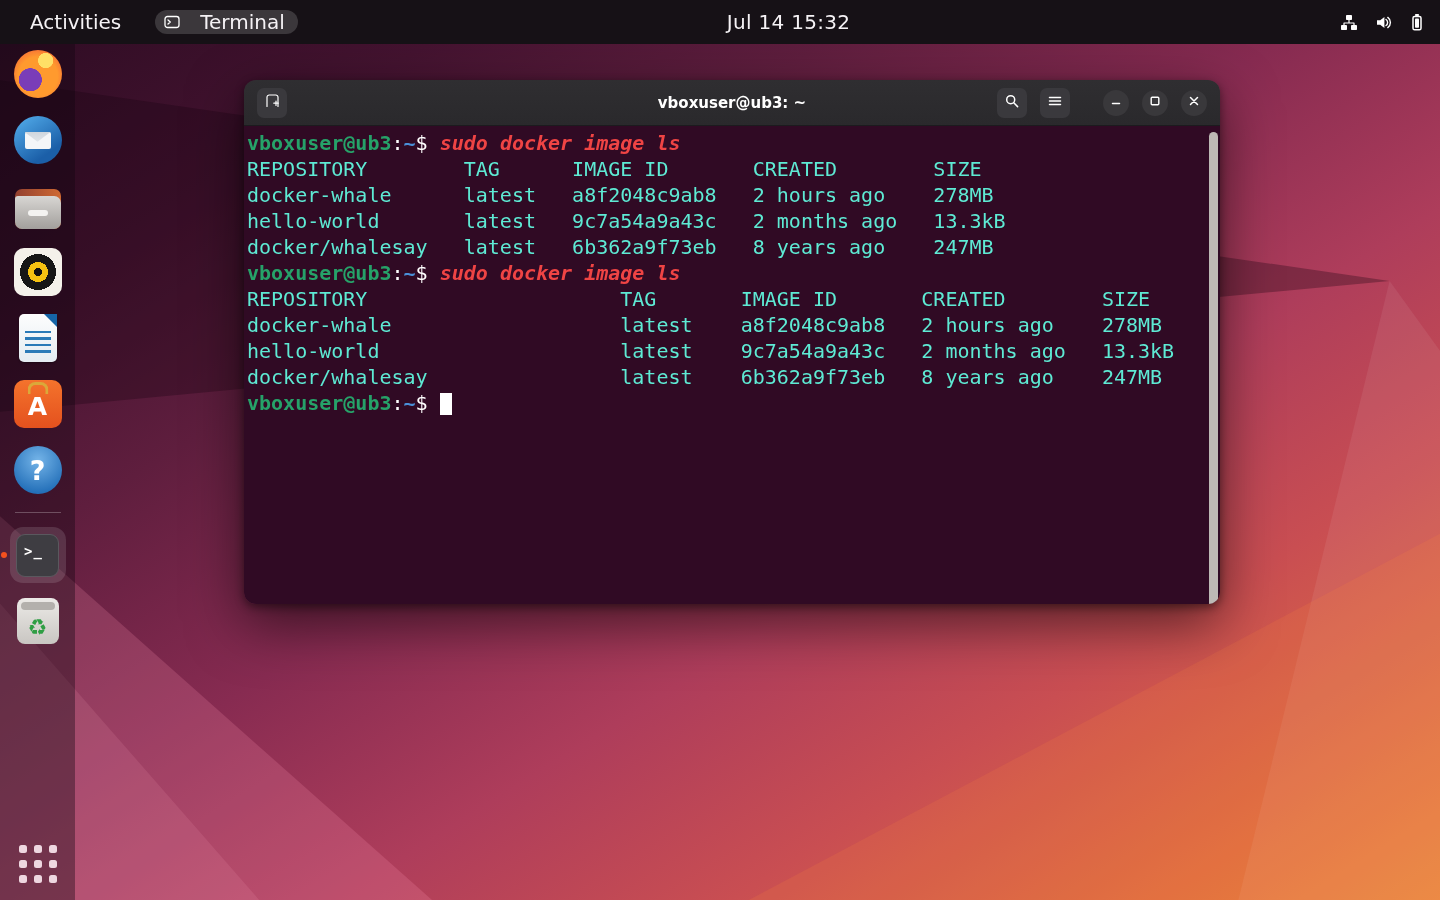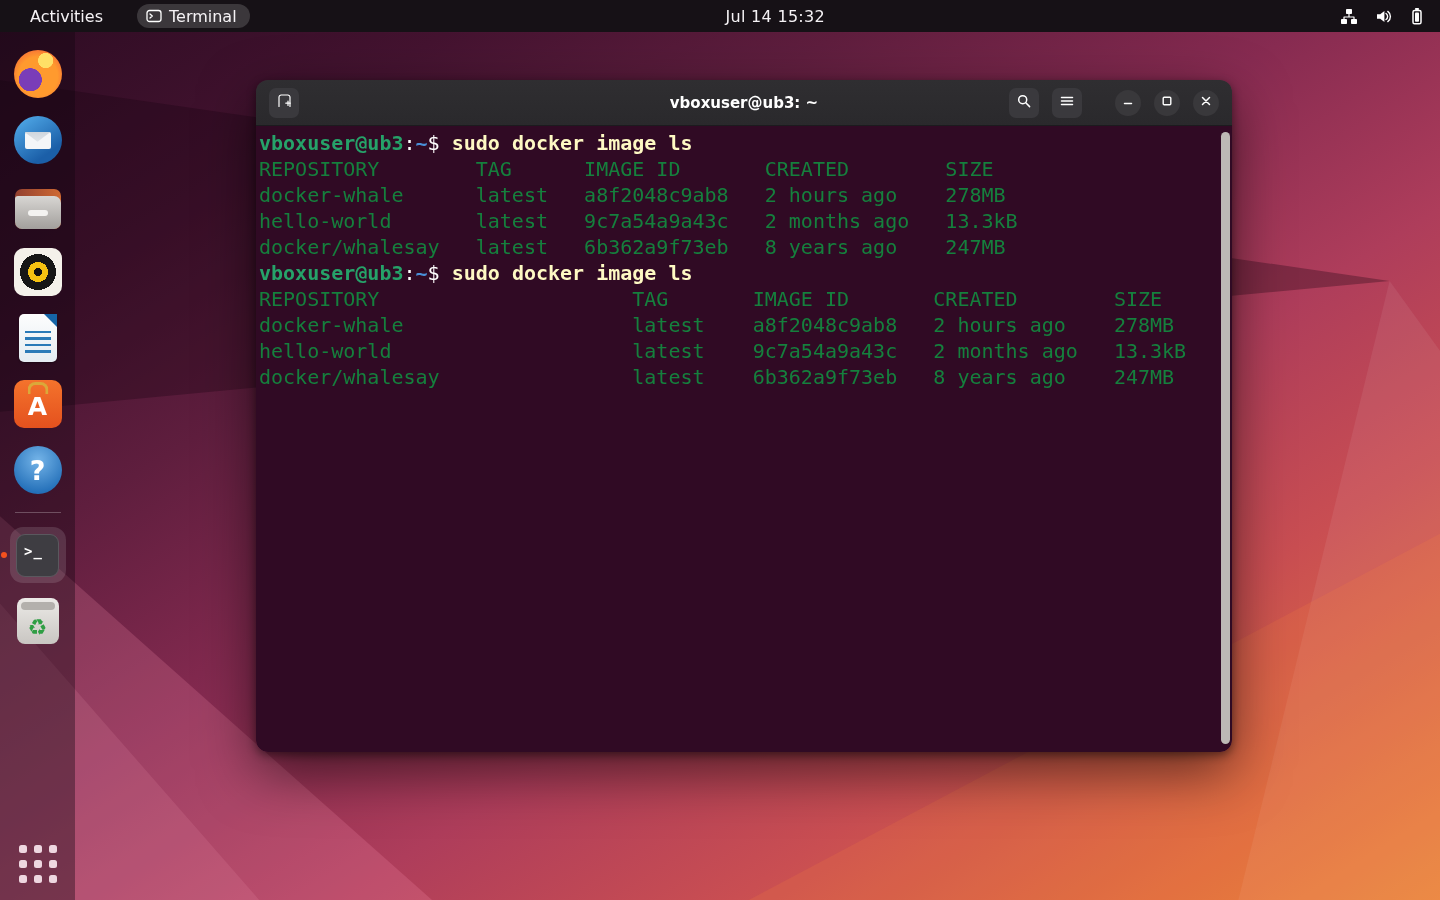--- a/index.html
+++ b/index.html
@@ -12,24 +12,24 @@
   .wallpaper::before{content:"";position:absolute;top:0;left:0;right:0;height:3px;
     background:linear-gradient(90deg,#4a0f33,#8e2456 55%,#b23a67 80%,#7c1f49);}
   .facet{position:absolute;inset:0;}
   .facet-dark{clip-path:polygon(0 6%,96.5% 29%,0 44%);background:rgba(24,2,17,.30);}
   .facet-edge{clip-path:polygon(96.5% 29%,100% 37%,100% 100%,86% 100%);background:rgba(255,255,255,.07);}
   .facet-light1{clip-path:polygon(0 56%,30% 100%,0 100%);background:rgba(255,150,180,.20);}
   .facet-light2{clip-path:polygon(0 66%,18% 100%,0 100%);background:rgba(255,170,190,.13);}
   .facet-orange{clip-path:polygon(100% 58%,100% 100%,52% 100%);background:rgba(255,140,60,.15);}
 
   
-  .topbar{position:absolute;top:0;left:0;right:0;height:32px;background:#161116;
-    display:flex;align-items:center;color:#f5f2f5;font-size:16px;z-index:50;justify-content:space-between;}
+  .topbar{position:absolute;top:0;left:0;right:0;height:44px;background:#161116;
+    display:flex;align-items:center;color:#f5f2f5;font-size:20px;z-index:50;justify-content:space-between;}
   .activities{margin-left:22px;padding:2px 8px;border-radius:12px;cursor:default;}
-  .app-pill{margin-left:26px;display:flex;align-items:center;gap:7px;background:rgba(255,255,255,.16);
+  .app-pill{margin-left:26px;display:flex;align-items:center;gap:20px;background:rgba(255,255,255,.16);
     border-radius:13px;padding:3px 13px 3px 9px;height:18px;}
   .app-pill svg{display:block;}
   .clock{position:absolute;left:50%;transform:translateX(5.5%);font-weight:normal;letter-spacing:.3px;}
   .status{margin-left:auto;margin-right:16px;display:flex;align-items:center;gap:17px;}
   .status svg{display:block;}
 
   
   .dock{position:absolute;top:28px;left:0;bottom:0;width:75px;background:rgba(16,5,16,.38);
     display:flex;flex-direction:column;align-items:center;padding-top:22px;gap:18px;z-index:40;}
   .dock-item{position:relative;width:48px;height:48px;display:flex;align-items:center;justify-content:center;}
@@ -76,42 +76,42 @@
      border-radius:8px;display:flex;align-items:flex-end;justify-content:center;}
   .ic-trash::before{content:"";position:absolute;top:4px;left:4px;right:4px;height:8px;
      border-radius:4px;background:#b3b0ac;}
   .trash-glyph{color:#2f9e44;font-size:22px;line-height:1;margin-bottom:5px;}
   .dock-sep{width:46px;height:1px;background:rgba(255,255,255,.25);flex:none;}
   .app-grid{position:absolute;bottom:17px;left:50%;transform:translateX(-50%);
      display:grid;grid-template-columns:repeat(3,8px);gap:7px;}
   .app-grid i{width:8px;height:8px;border-radius:2.5px;background:#eed7e0;display:block;}
 
   
-  .window{position:absolute;left:256px;top:80px;width:976px;height:672px;border-radius:12px;
+  .window{position:absolute;left:244px;top:80px;width:976px;height:524px;border-radius:12px;
      box-shadow:0 20px 55px rgba(0,0,0,.55),0 3px 10px rgba(0,0,0,.45);overflow:hidden;z-index:30;}
   .titlebar{height:46px;background:linear-gradient(#2f2e31,#2a292c);display:flex;align-items:center;
      position:relative;border-bottom:1px solid #1c1b1e;box-sizing:border-box;}
   .title{position:absolute;left:0;right:0;text-align:center;color:#fff;font-weight:bold;font-size:15px;pointer-events:none;}
   .sqbtn{width:30px;height:30px;border-radius:7px;background:#3a393d;display:flex;
      align-items:center;justify-content:center;flex:none;}
   .newtab{margin-left:13px;}
   .tb-right{margin-left:auto;display:flex;align-items:center;gap:13px;margin-right:13px;}
   .circbtn{width:26px;height:26px;border-radius:50%;background:#39383b;display:flex;
      align-items:center;justify-content:center;flex:none;}
   .gap{width:7px;}
 
   .term-body{position:relative;height:626px;background:#300a24;box-sizing:border-box;
      padding:4px 0 0 3px;font-family:"DejaVu Sans Mono","Liberation Mono",monospace;
      font-size:20px;line-height:26px;color:#fff;}
   .tline{white-space:pre;height:26px;}
   .s-user{color:#26a269;font-weight:bold;text-align:center;}
   .s-dir{color:#4a90d9;font-weight:bold;}
   .s-fg{color:#ffffff;}
-  .s-cmd{color:#fef9c3;font-weight:bold;}
-  .s-out{color:#15803d;}
+  .s-cmd{color:#ef4444;font-weight:bold;font-style:italic;}
+  .s-out{color:#5eead4;}
   .censor{display:inline-block;height:22px;vertical-align:text-bottom;
     background-image:
       linear-gradient(rgba(255,255,255,.08) 0 30%,rgba(0,0,0,.14) 30% 62%,rgba(255,255,255,.05) 62%),
       repeating-linear-gradient(90deg,#c9c2ba 0 13px,#9b8f83 13px 26px,#6e6973 26px 39px,#937862 39px 52px,#b2a99e 52px 65px,#5d5862 65px 78px,#a3929a 78px 91px,#7d6f64 91px 104px);}
   .cursor{display:inline-block;width:12px;height:22px;background:#ffffff;vertical-align:text-bottom;}
   .scrollbar{position:absolute;top:6px;bottom:8px;right:2px;width:9px;border-radius:5px;
      background:#bdb9b5;}
 </style>
 </head>
 <body>
@@ -272,17 +272,18 @@
       <div class="tline"><span class="s-user">vboxuser@ub3</span><span class="s-fg">:</span><span class="s-dir">~</span><span class="s-fg">$ </span><span class="s-cmd">sudo docker image ls</span></div>
         <div class="tline"><span class="s-out">REPOSITORY        TAG      IMAGE ID       CREATED        SIZE</span></div>
         <div class="tline"><span class="s-out">docker-whale      latest   a8f2048c9ab8   2 hours ago    278MB</span></div>
         <div class="tline"><span class="s-out">hello-world       latest   9c7a54a9a43c   2 months ago   13.3kB</span></div>
         <div class="tline"><span class="s-out">docker/whalesay   latest   6b362a9f73eb   8 years ago    247MB</span></div>
         <div class="tline"><span class="s-user">vboxuser@ub3</span><span class="s-fg">:</span><span class="s-dir">~</span><span class="s-fg">$ </span><span class="s-cmd">sudo docker image ls</span></div>
         <div class="tline"><span class="s-out">REPOSITORY                     TAG       IMAGE ID       CREATED        SIZE</span></div>
         <div class="tline"><span class="s-out">docker-whale                   latest    a8f2048c9ab8   2 hours ago    278MB</span></div>
         <div class="tline"><span class="s-out">hello-world                    latest    9c7a54a9a43c   2 months ago   13.3kB</span></div>
         <div class="tline"><span class="s-out">docker/whalesay                latest    6b362a9f73eb   8 years ago    247MB</span></div>
+        <div class="tline"><span class="s-user">vboxuser@ub3</span><span class="s-fg">:</span><span class="s-dir">~</span><span class="s-fg">$ </span><span class="cursor"></span></div>
         <div class="scrollbar"></div>
     </div>
   </section>
 
 </div>
 
 </body></html>

